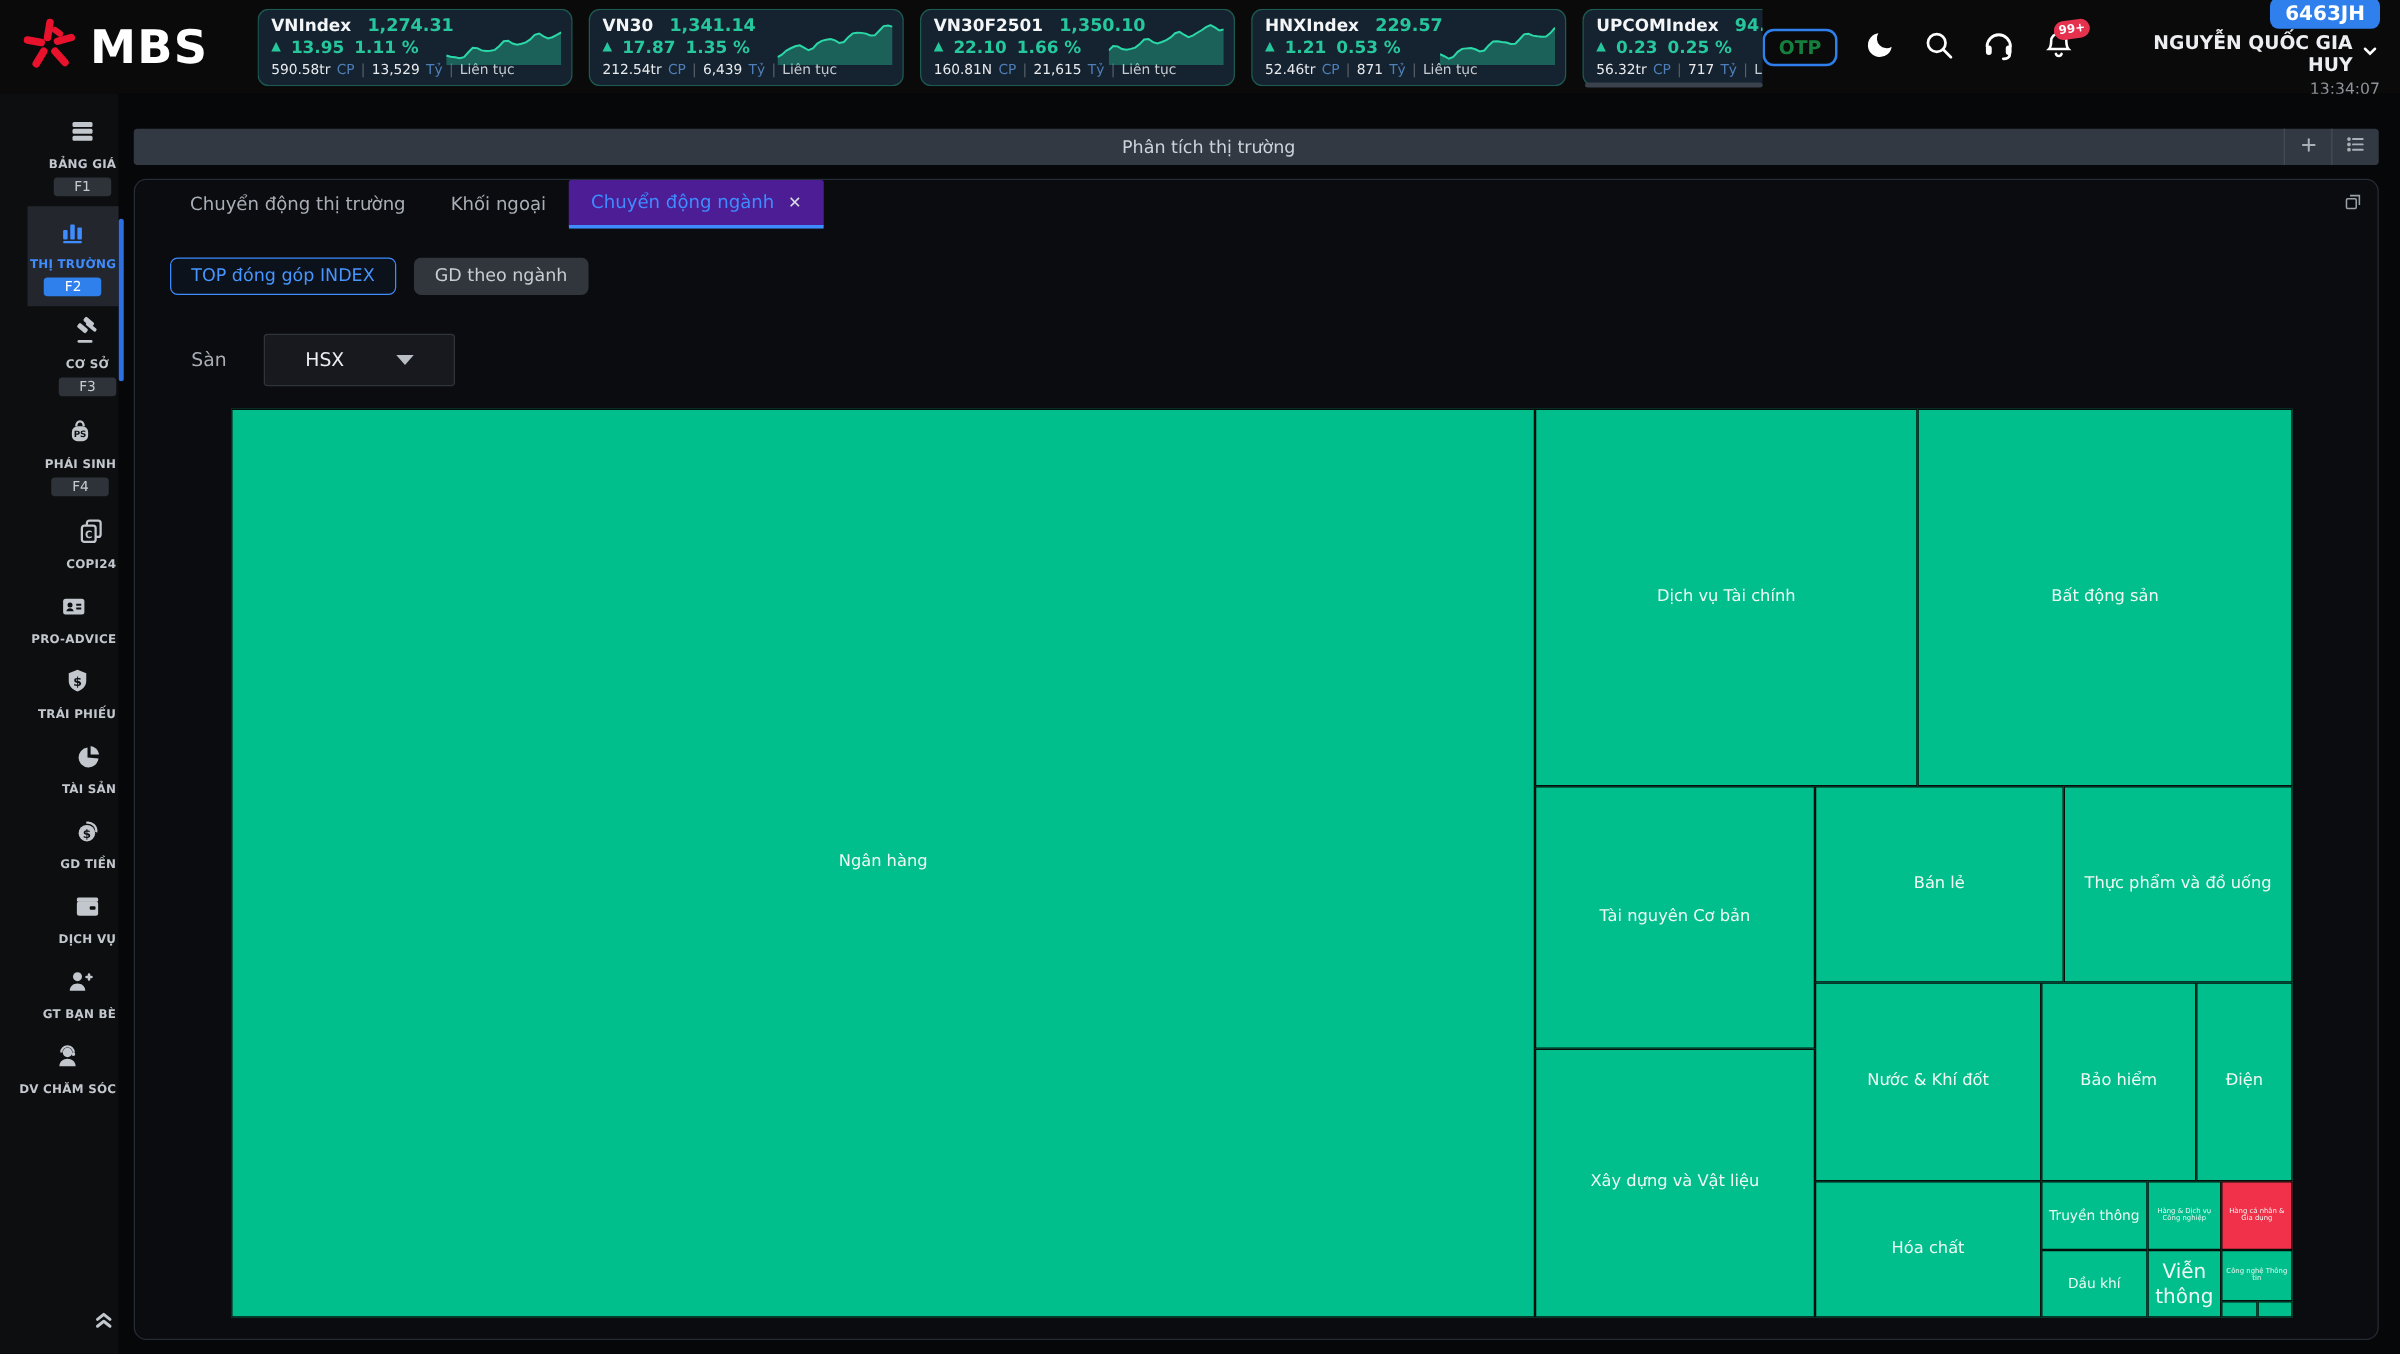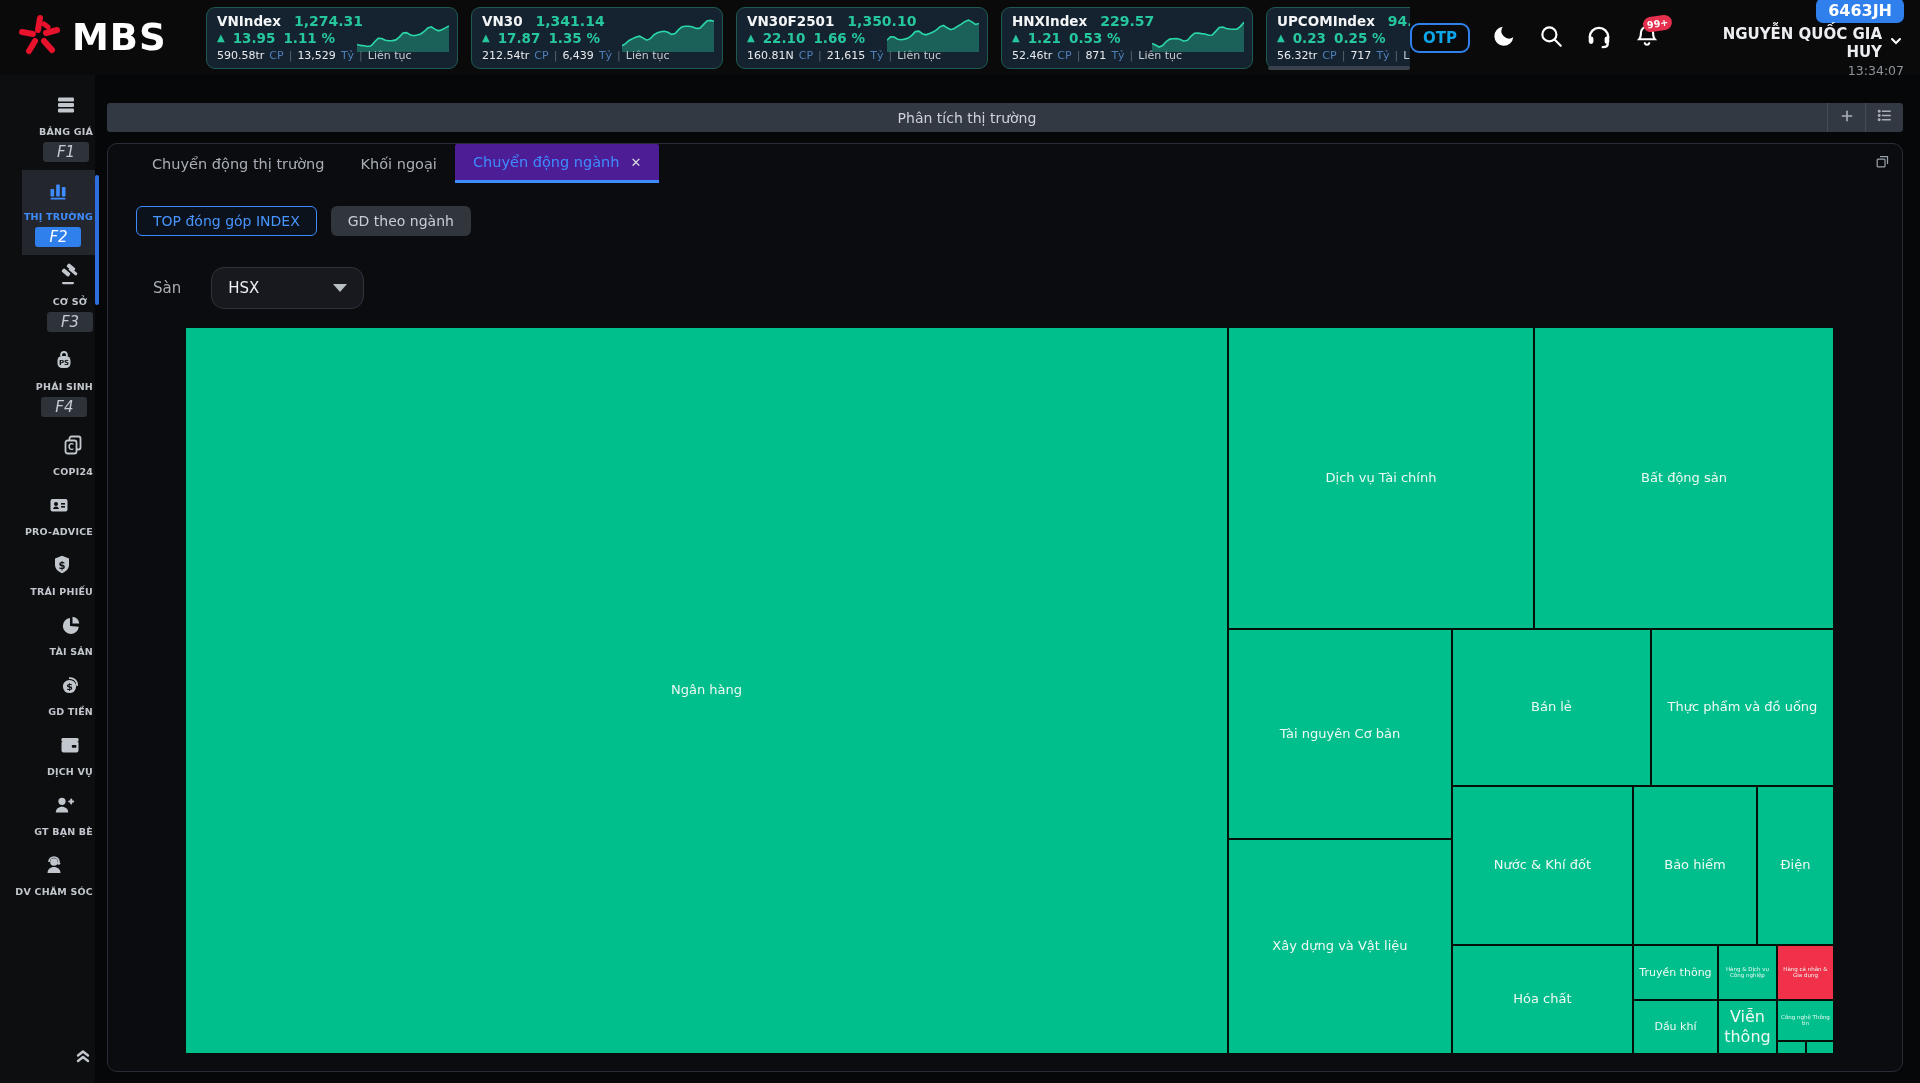--- a/index.html
+++ b/index.html
@@ -17,31 +17,31 @@
   .trow1{display:flex;align-items:baseline;gap:13px;}
   .tname{font-size:13.5px;font-weight:bold;color:#f3f5f7;}
   .tval{font-size:14px;font-weight:bold;color:var(--green);}
   .trow2{display:flex;align-items:center;gap:8px;color:var(--green);font-size:13.5px;font-weight:bold;margin-top:1px;}
   .tri-up{font-size:10px;line-height:1;}
   .trow3{display:flex;align-items:center;gap:5px;font-size:11px;margin-top:3px;color:#e8eaee;white-space:nowrap;}
   .unit{color:var(--label-blue);} .sep{color:#5a6168;} .stat{color:#c7ccd2;}
   .spark{position:absolute;right:8px;top:6px;}
   .ticker-scrollbar{position:absolute;left:1268px;top:66px;width:142px;height:4px;background:#3a424d;border-radius:2px;}
   .topbar-right{margin-left:auto;display:flex;align-items:center;gap:21px;padding-right:16px;}
-  .otp-btn{background:transparent;border:2px solid var(--badge-blue);border-radius:9px;color:#0ea5e9;font-size:15px;font-weight:bold;padding:4px 11px;cursor:pointer;text-align:right;}
+  .otp-btn{background:transparent;border:2px solid var(--badge-blue);border-radius:9px;color:#15803d;font-size:15px;font-weight:bold;padding:4px 11px;cursor:pointer;text-align:right;}
   .icon-btn{background:none;border:none;cursor:pointer;display:flex;align-items:center;position:relative;}
   .bell-badge{position:absolute;top:-7px;right:-12px;background:var(--bell-red);color:#fff;font-size:9.5px;font-weight:bold;border-radius:9px;padding:2px 4px;transform:rotate(-8deg);}
   .user-block{text-align:right;display:flex;flex-direction:column;align-items:flex-end;gap:2px;margin-left:4px;}
   .acct-badge{background:var(--badge-blue);color:#fff;font-weight:bold;font-size:16px;border-radius:7px;padding:3px 12px;}
   .user-row{display:flex;align-items:center;gap:6px;font-size:15px;font-weight:600;color:#eceef1;}
   .time{font-size:12.5px;color:#8d939b;}
   .sidebar{position:absolute;left:0;top:75px;bottom:0;width:95px;background:#0d0e10;display:flex;flex-direction:column;align-items:flex-end;padding-top:10px;}
   .nav-item{display:flex;flex-direction:column;align-items:center;padding:8px 2px;cursor:pointer;}
   .nav-item .lbl{margin-top:5px;font-size:9.5px;font-weight:bold;color:#c2c7cd;letter-spacing:.2px;text-align:center;}
-  .nav-item .key{margin-top:5px;width:46px;text-align:center;background:#2e333a;color:#c6cbd1;font-size:15px;border-radius:3px;padding:1px 0;font-style:italic;}
+  .nav-item .key{margin-top:5px;width:46px;text-align:center;background:#2e333a;color:#c6cbd1;font-size:11px;border-radius:3px;padding:1px 0;}
   .nav-item.active{background:#23272d;}
   .nav-item.active .lbl{color:var(--accent-blue);}
   .nav-item.active .key{background:var(--badge-blue);color:#fff;}
   .collapse{margin-top:auto;margin-bottom:14px;display:flex;justify-content:center;cursor:pointer;}
   .content{position:absolute;left:95px;top:75px;right:0;bottom:0;background:#060708;}
   .vscroll{position:absolute;left:0;top:100px;width:4px;height:130px;background:#2e6ede;border-radius:2px;}
   .titlebar{position:absolute;left:12px;right:17px;top:28px;height:29px;background:#333943;border-radius:3px;display:flex;align-items:center;}
   .titlebar .t{flex:1;text-align:center;font-size:14px;color:#ced3da;}
   .tb-btns{display:flex;height:100%;}
   .tb-btn{width:38px;display:flex;align-items:center;justify-content:center;border-left:1px solid #464c56;cursor:pointer;}
@@ -50,21 +50,21 @@
   .tab{display:flex;align-items:center;padding:0 18px;font-size:14.5px;color:#a9aeb6;cursor:pointer;gap:11px;}
   .tab.active{background:#4c1d95;color:var(--accent-blue);border-bottom:3px solid var(--accent-blue);border-radius:2px 2px 0 0;}
   .tab .x{font-size:13px;color:#d6dade;}
   .popout{position:absolute;right:12px;top:10px;cursor:pointer;}
   .btn-row{margin-top:23px;padding-left:28px;display:flex;gap:14px;}
   .vbtn{font-size:14px;border-radius:6px;padding:6px 16px;cursor:pointer;border:1px solid transparent;}
   .vbtn.on{border-color:#3d8bfd;color:#4795ff;background:rgba(61,139,253,.05);}
   .vbtn.off{background:#31353c;color:#c9ced4;}
   .san-row{margin-top:31px;padding-left:45px;display:flex;align-items:center;}
   .san-lbl{font-size:15px;color:#a9aeb6;}
-  .dropdown{margin-left:30px;width:153px;height:42px;background:#17191f;border:1px solid #2f343c;border-radius:13px;display:flex;align-items:center;padding:0 16px;cursor:pointer;}
+  .dropdown{margin-left:30px;width:153px;height:42px;background:#17191f;border:1px solid #2f343c;border-radius:3px;display:flex;align-items:center;padding:0 32px;cursor:pointer;}
   .dropdown .val{font-size:15px;color:#eceef1;}
   .caret{margin-left:auto;width:0;height:0;border-left:7px solid transparent;border-right:7px solid transparent;border-top:8px solid #b9bec5;}
   .treemap{position:absolute;left:77px;top:183px;width:1649px;height:727px;background:#060708;}
   .cell{position:absolute;border:1px solid #05100b;display:flex;align-items:center;justify-content:center;text-align:center;color:#eef9f3;overflow:hidden;cursor:pointer;}
   .cell span{line-height:1.25;padding:1px;}
 </style>
 </head>
 <body>
 
 <header class="topbar">

